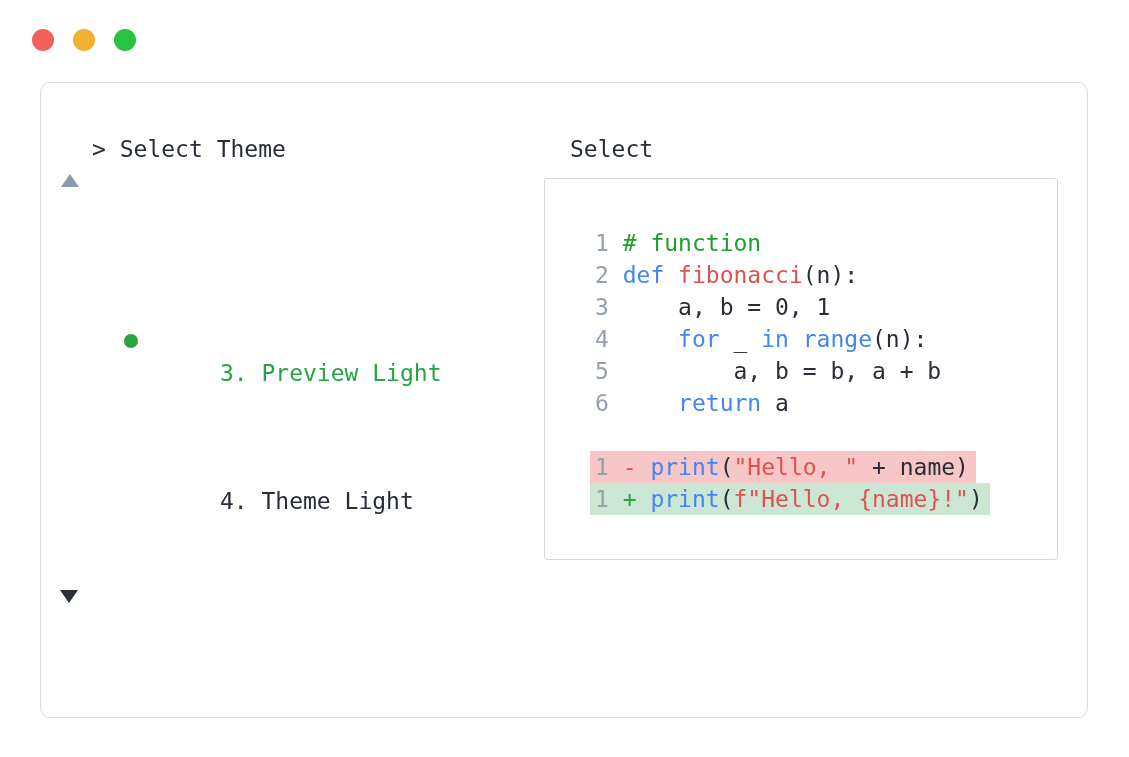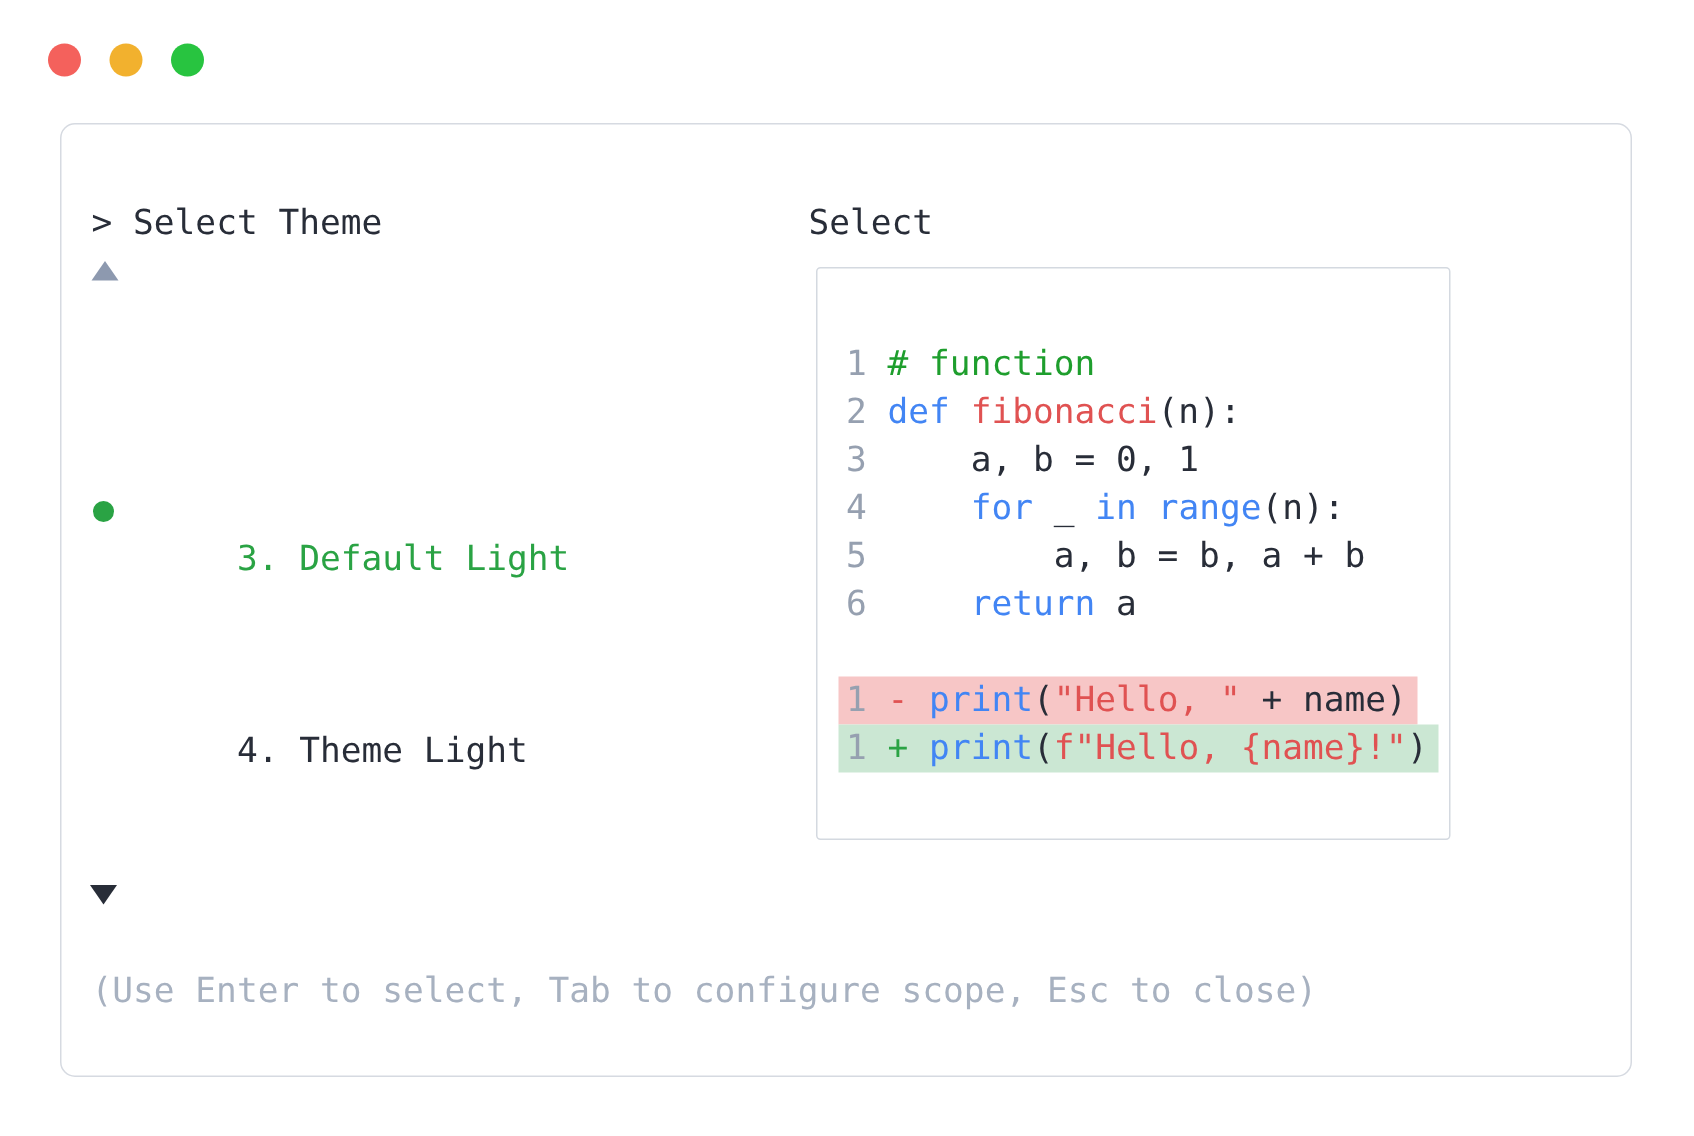--- a/index.html
+++ b/index.html
@@ -3,21 +3,21 @@
 <meta charset="utf-8">
 <style>
   * { margin:0; padding:0; box-sizing:border-box; }
   html,body { background:#ffffff; }
   body {
     position:relative;
     width:1129px; height:757px;
     font-family:"DejaVu Sans Mono","Liberation Mono",monospace;
     overflow:hidden;
   }
-  .mono { font-size:23px; line-height:32px; color:#282d38; white-space:pre; }
+  .mono { font-size:23px; line-height:32px; color:#282d38; white-space:pre;margin-left:31px; }
 
   
   .lights { position:absolute; left:32px; top:29px; display:flex; gap:19px; }
   .light { width:22px; height:22px; border-radius:50%; display:inline-block; }
 
   
   .panel {
     position:absolute; left:40px; top:82px; width:1048px; height:636px;
     border:1.5px solid #d6dae1; border-radius:10px; background:#ffffff;
   }
@@ -40,21 +40,21 @@
     display:block; position:absolute; left:1px; top:9px;
     width:14px; height:14px; border-radius:50%; background:var(--green, #2aa344);
   }
   .theme-row.selected span { color:var(--green, #2aa344); }
 
   .help-line { position:absolute; left:20px; top:562px; color:#a7b1c0; }
 
   
   .preview-label { position:absolute; left:498px; top:50px; }
   .preview-box {
-    position:absolute; left:503px; top:95px; width:423px; height:382px;
+    position:absolute; left:503px; top:95px; width:514px; height:382px;
     border:1.5px solid #d4d9e0; border-radius:3px; background:#ffffff;
   }
   .code { position:absolute; left:19px; top:48px; }
   .code-line { height:32px; }
   .chip { display:inline-block; padding:0 7px 0 5px; margin-left:-5px; line-height:32px; }
   .chip.removed { background:var(--removed-bg, #f7c6c6); }
   .chip.added   { background:var(--added-bg, #cbe7d3); }
   .ln    { color:var(--lnum, #96a0b0); }
   .pl    { color:#282d38; }
   .kw    { color:var(--kw, #4285f4); }
@@ -78,21 +78,21 @@
   <div class="prompt-line mono"><span>&gt; </span><span>Select Theme</span></div>
 
   <div class="scroll-up">
     <span class="tri-up"></span>
   </div>
 
   <div class="theme-list mono">
 
 
   <div class="theme-row mono selected">
-    <span class="bullet"></span><span class="t-prefix">   3. </span><span class="t-name">Default </span><span class="t-variant">Light</span>
+    <span class="bullet"></span><span class="t-prefix">   3. </span><span class="t-name">Preview </span><span class="t-variant">Light</span>
   </div>
 
   <div class="theme-row mono">
     <span class="t-prefix">   4. </span><span class="t-name">Theme </span><span class="t-variant">Light</span>
   </div>
 
   
 
   
 
@@ -106,21 +106,20 @@
 
   
 
   
 </div>
 
   <div class="scroll-down">
     <span class="tri-down"></span>
   </div>
 
-  <div class="help-line mono">(Use Enter to select, Tab to configure scope, Esc to close)</div>
 
   <div class="preview-label mono">Select</div>
 
   <div class="preview-box">
     <div class="code mono"><div class="code-line"><span class="chip"><span class="ln">1 </span><span class="com"># function</span></span></div><div class="code-line"><span class="chip"><span class="ln">2 </span><span class="kw">def</span><span class="pl"> </span><span class="fn">fibonacci</span><span class="pl">(n):</span></span></div><div class="code-line"><span class="chip"><span class="ln">3 </span><span class="pl">    a, b = 0, 1</span></span></div><div class="code-line"><span class="chip"><span class="ln">4 </span><span class="pl">    </span><span class="kw">for</span><span class="pl"> _ </span><span class="kw">in</span><span class="pl"> </span><span class="kw">range</span><span class="pl">(n):</span></span></div><div class="code-line"><span class="chip"><span class="ln">5 </span><span class="pl">        a, b = b, a + b</span></span></div><div class="code-line"><span class="chip"><span class="ln">6 </span><span class="pl">    </span><span class="kw">return</span><span class="pl"> a</span></span></div><div class="code-line"><span class="chip"><span class="ln"></span></span></div><div class="code-line"><span class="chip removed"><span class="ln">1 </span><span class="minus">- </span><span class="kw">print</span><span class="pl">(</span><span class="str">"Hello, "</span><span class="pl"> + name)</span></span></div><div class="code-line"><span class="chip added"><span class="ln">1 </span><span class="plus">+ </span><span class="kw">print</span><span class="pl">(</span><span class="str">f"Hello, {name}!"</span><span class="pl">)</span></span></div></div>
   </div>
 
 </div>
 
 </body></html>

